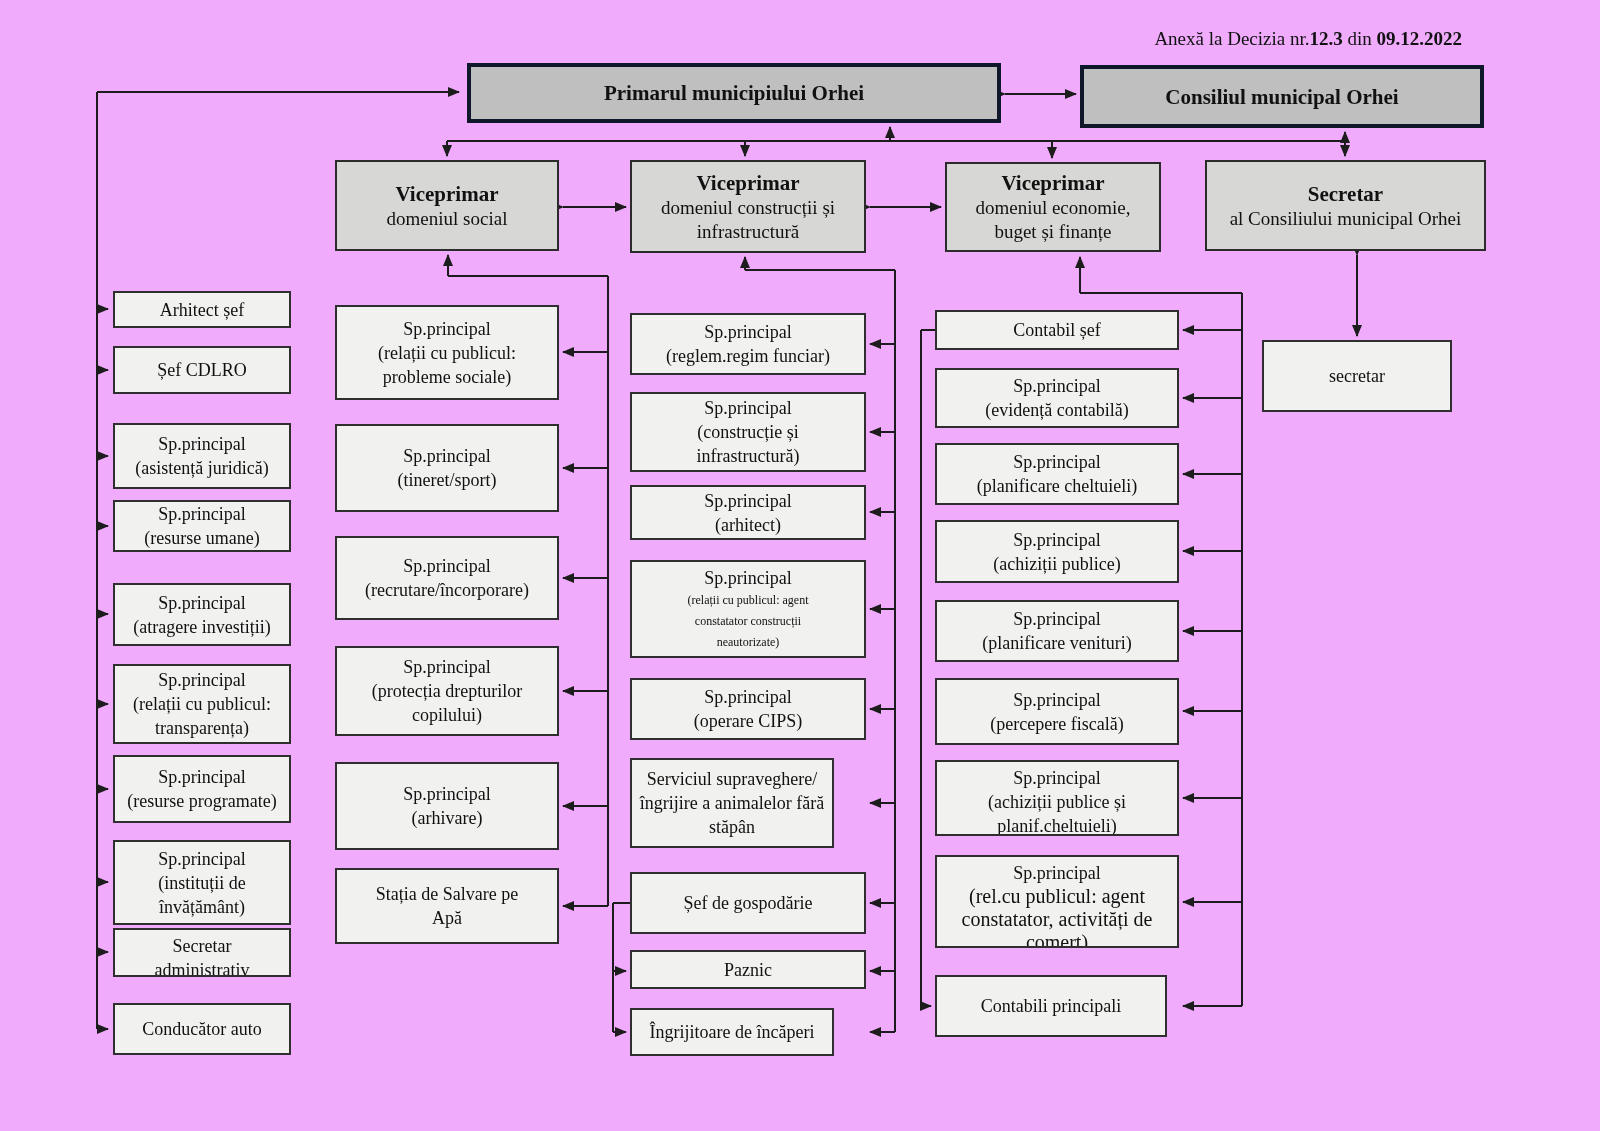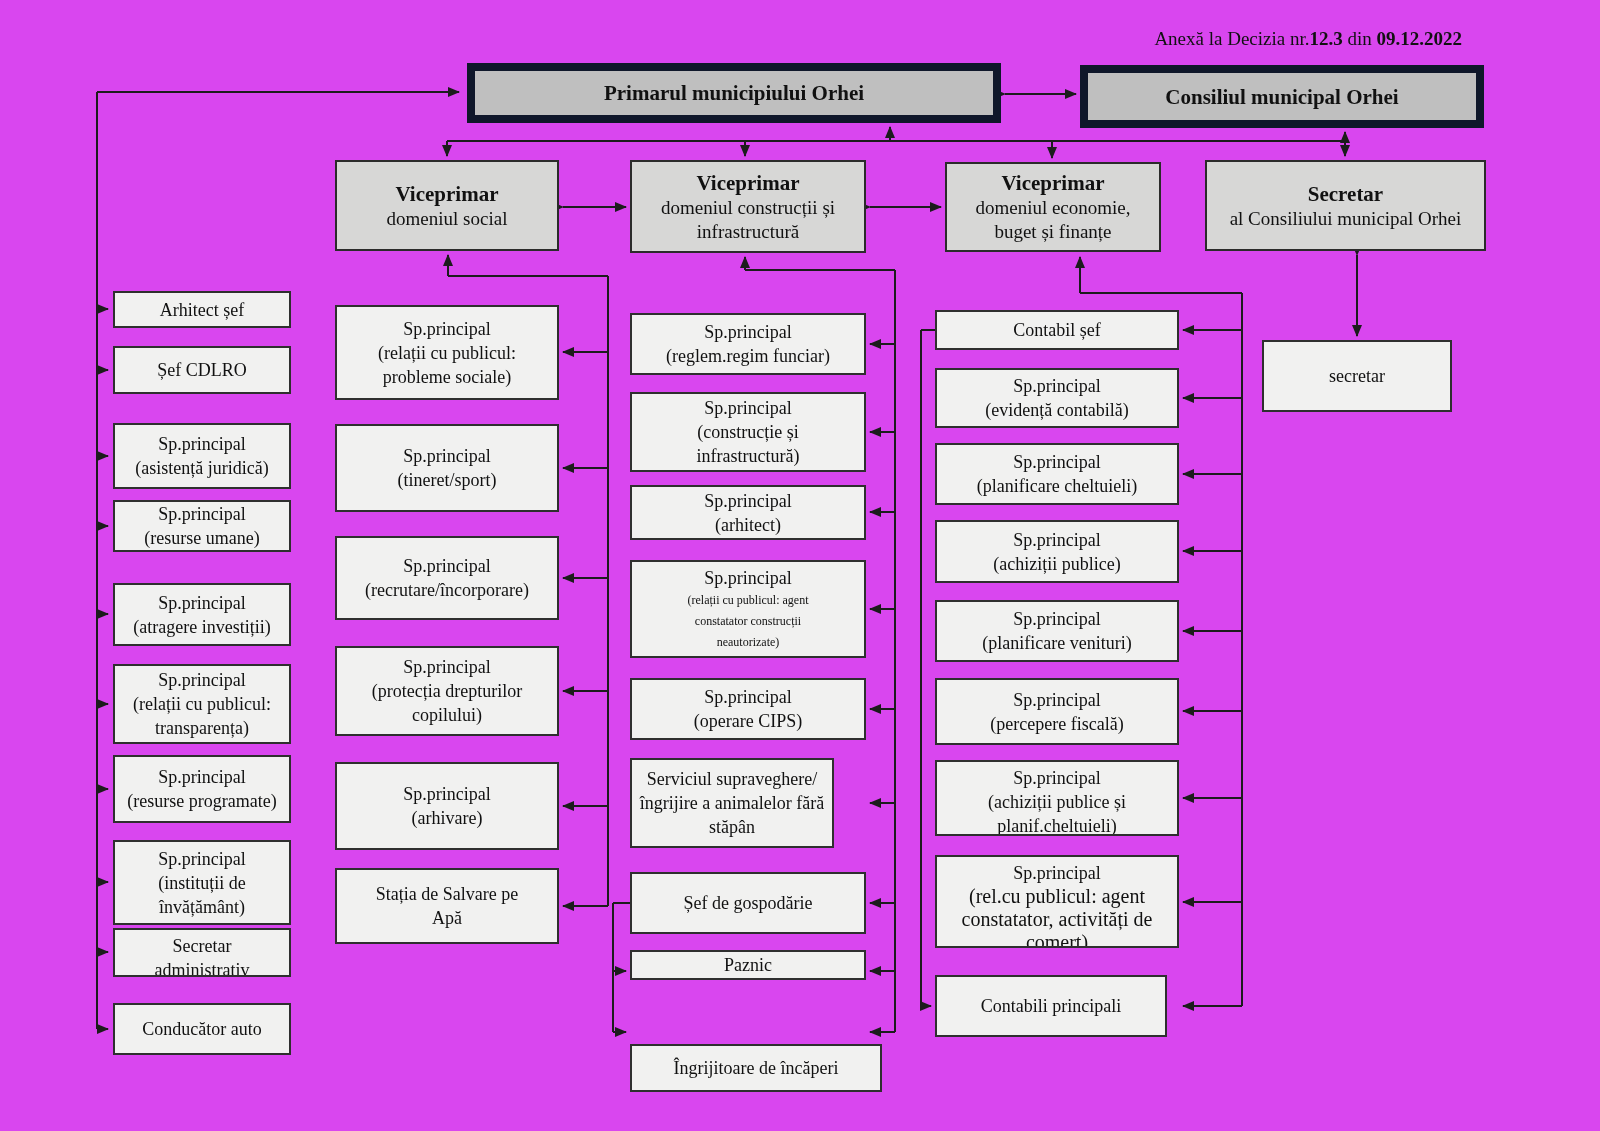--- a/index.html
+++ b/index.html
@@ -1,24 +1,24 @@
 <!DOCTYPE html>
 <html><head>
 <meta charset="utf-8">
 <style>
   html,body{margin:0;padding:0;background:#fff;}
-  #stage{position:relative;width:1600px;height:1131px;background:#d946ef;overflow:hidden;
+  #stage{position:relative;width:1600px;height:1131px;background:#f0abfc;overflow:hidden;
          font-family:"Liberation Serif","DejaVu Serif",serif;color:#111;}
   #wires{position:absolute;left:0;top:0;width:1600px;height:1131px;}
   .node{position:absolute;box-sizing:border-box;border:2px solid #2f2f2f;background:#f1f1f0;
         display:flex;flex-direction:column;justify-content:center;align-items:center;
         text-align:center;font-size:18px;line-height:24px;overflow:hidden;padding:2px 6px;}
   .nl{white-space:pre-line;}
   .small{font-size:12px;line-height:21px;}
-  .lvl1{background:#bfbfbf;border:8px solid #0f172a;}
+  .lvl1{background:#bfbfbf;border:4px solid #0f172a;}
   .lvl2{background:#d7d7d6;border:2px solid #2b2b2b;}
   .nt{font-weight:bold;font-size:21px;line-height:26px;}
   .ns{font-size:19px;line-height:24px;}
   .clip-top{justify-content:flex-start;padding-top:4px;}
   #annotation{position:absolute;top:28px;right:138px;font-size:19px;}
   #annotation b{font-weight:bold;}
 </style>
 </head>
 <body>
 
@@ -224,24 +224,24 @@
 (operare CIPS)</div>
     </div>
   <div class="node" style="left:630px;top:758px;width:204px;height:90px">
       <div class="nl">Serviciul supraveghere/
 îngrijire a animalelor fără
 stăpân</div>
     </div>
   <div class="node" style="left:630px;top:872px;width:236px;height:62px">
       <div class="nl">Șef de gospodărie</div>
     </div>
-  <div class="node" style="left:630px;top:950px;width:236px;height:30px">
+  <div class="node" style="left:630px;top:950px;width:236px;height:39px">
       <div class="nl">Paznic</div>
     </div>
-  <div class="node" style="left:630px;top:1044px;width:252px;height:48px">
+  <div class="node" style="left:630px;top:1008px;width:204px;height:48px">
       <div class="nl">Îngrijitoare de încăperi</div>
     </div>
 
   <div class="node" style="left:935px;top:310px;width:244px;height:40px">
       <div class="nl">Contabil șef</div>
     </div>
   <div class="node" style="left:935px;top:368px;width:244px;height:60px">
       <div class="nl">Sp.principal
 (evidență contabilă)</div>
     </div>

